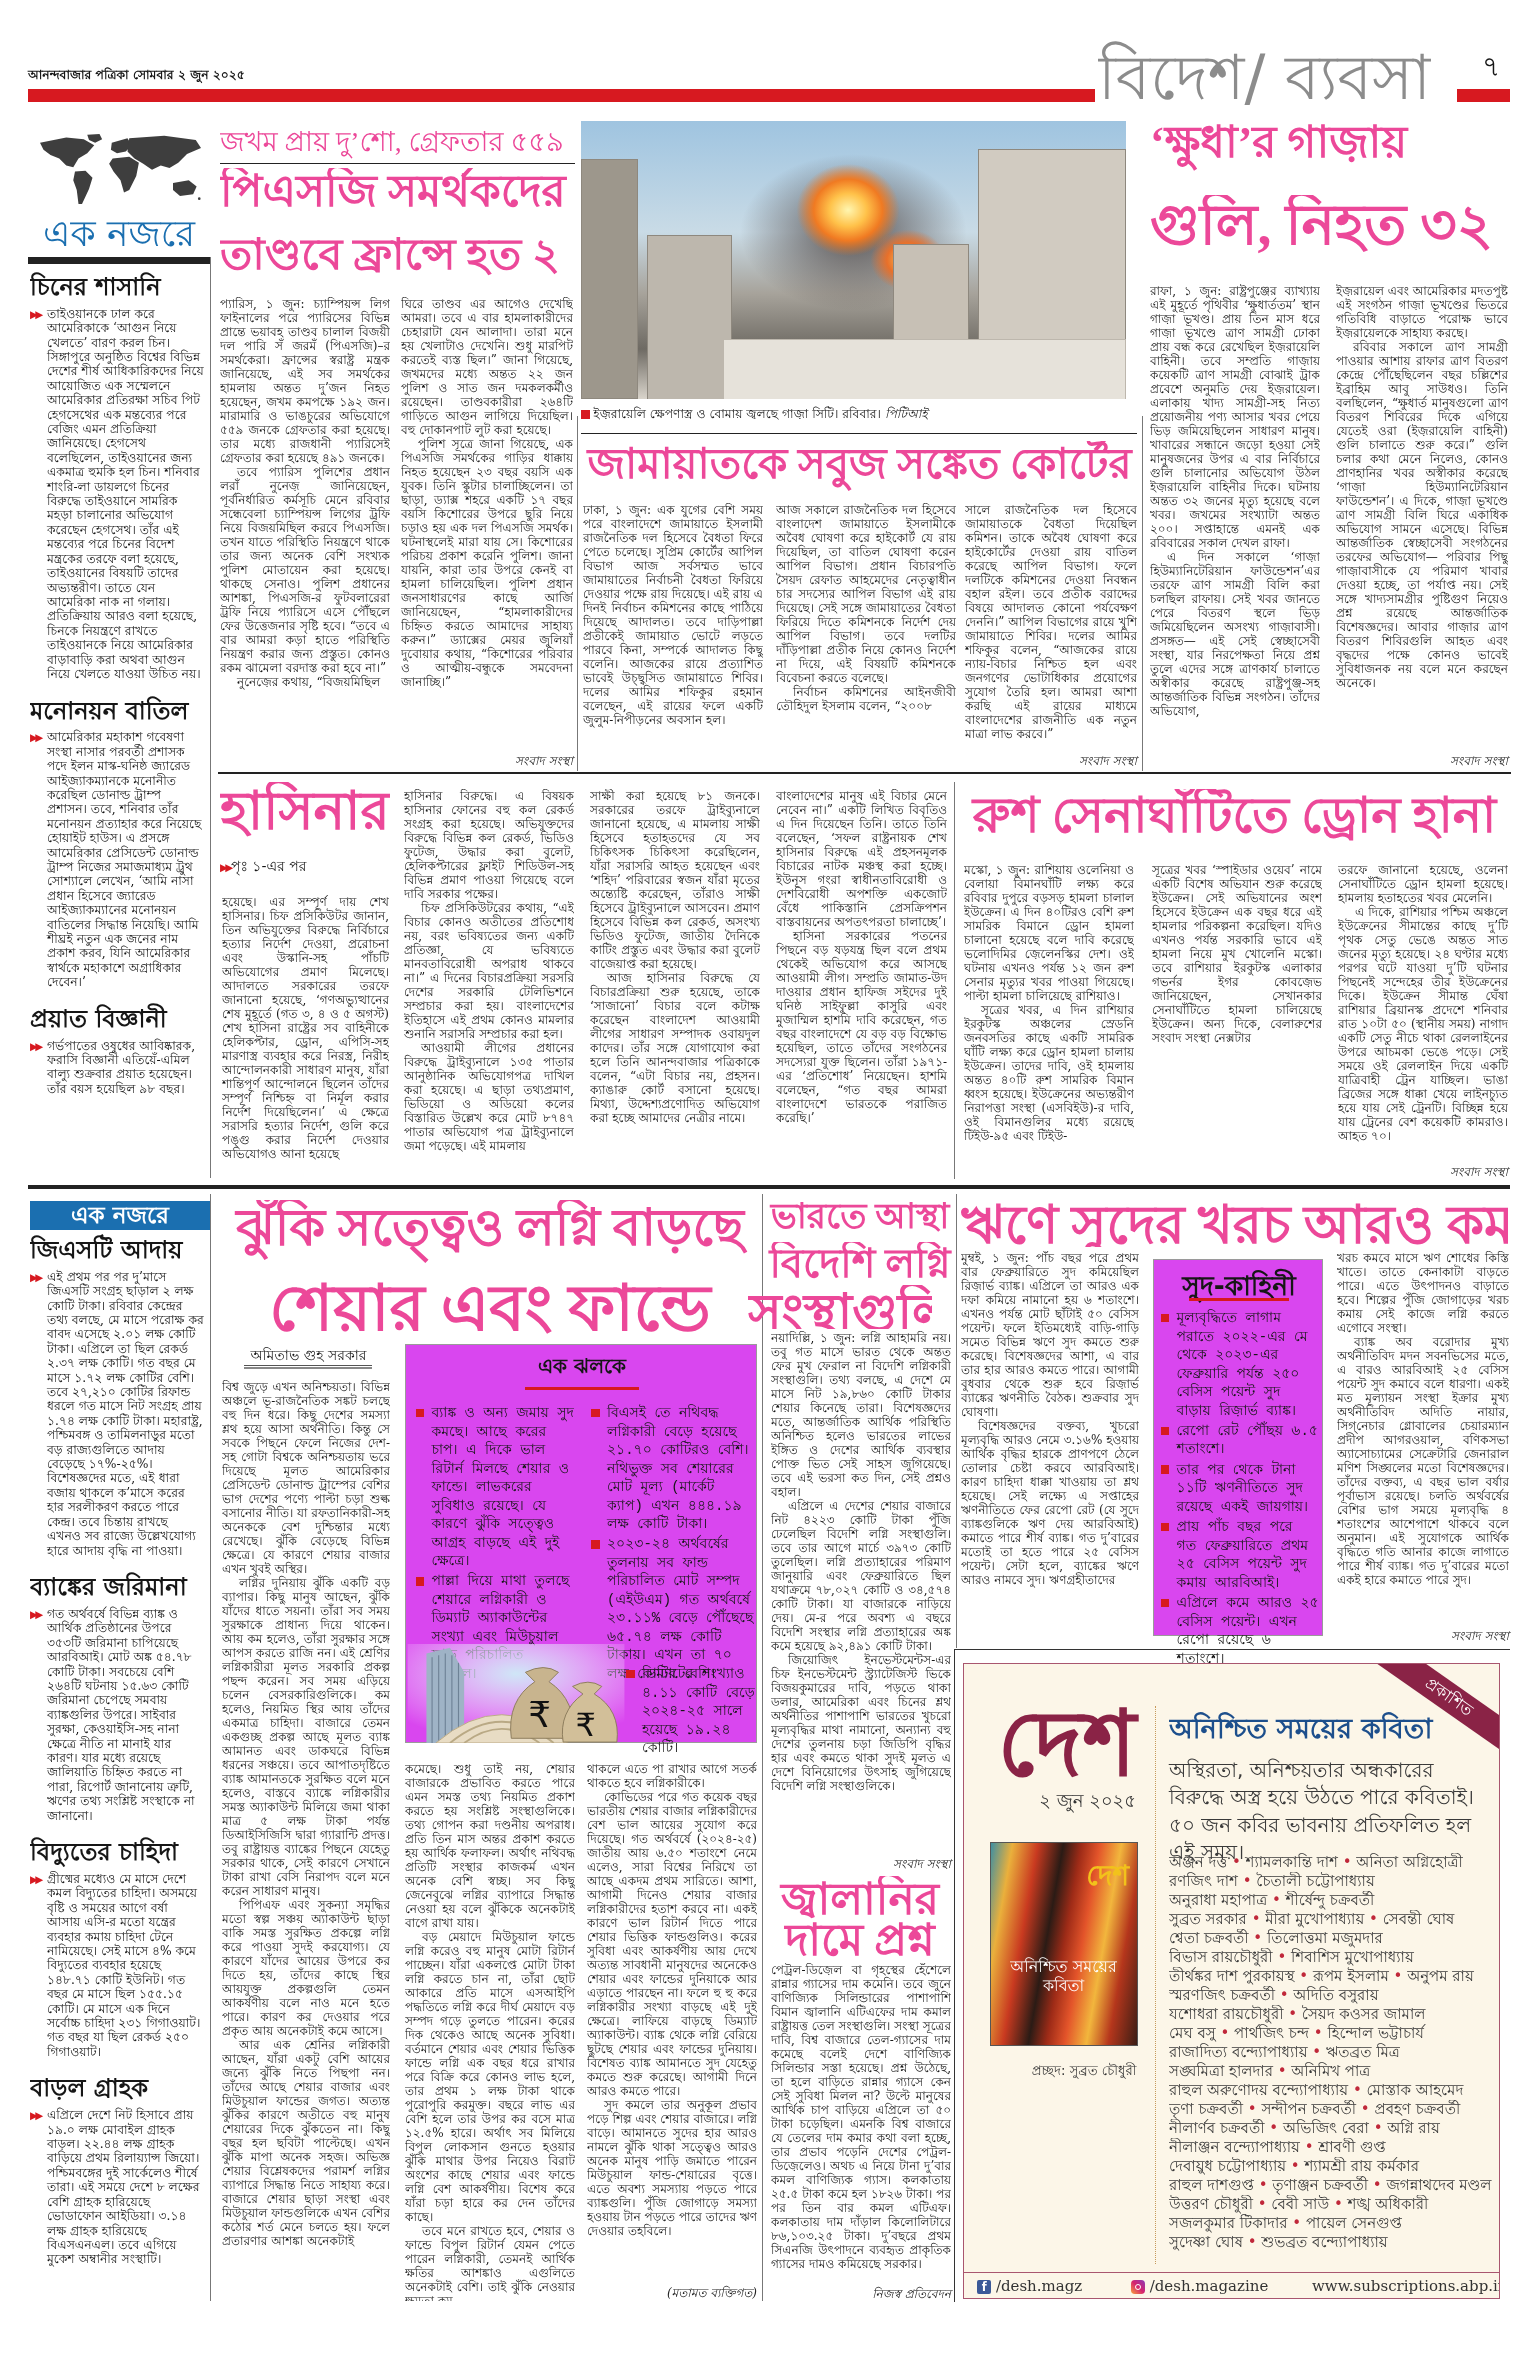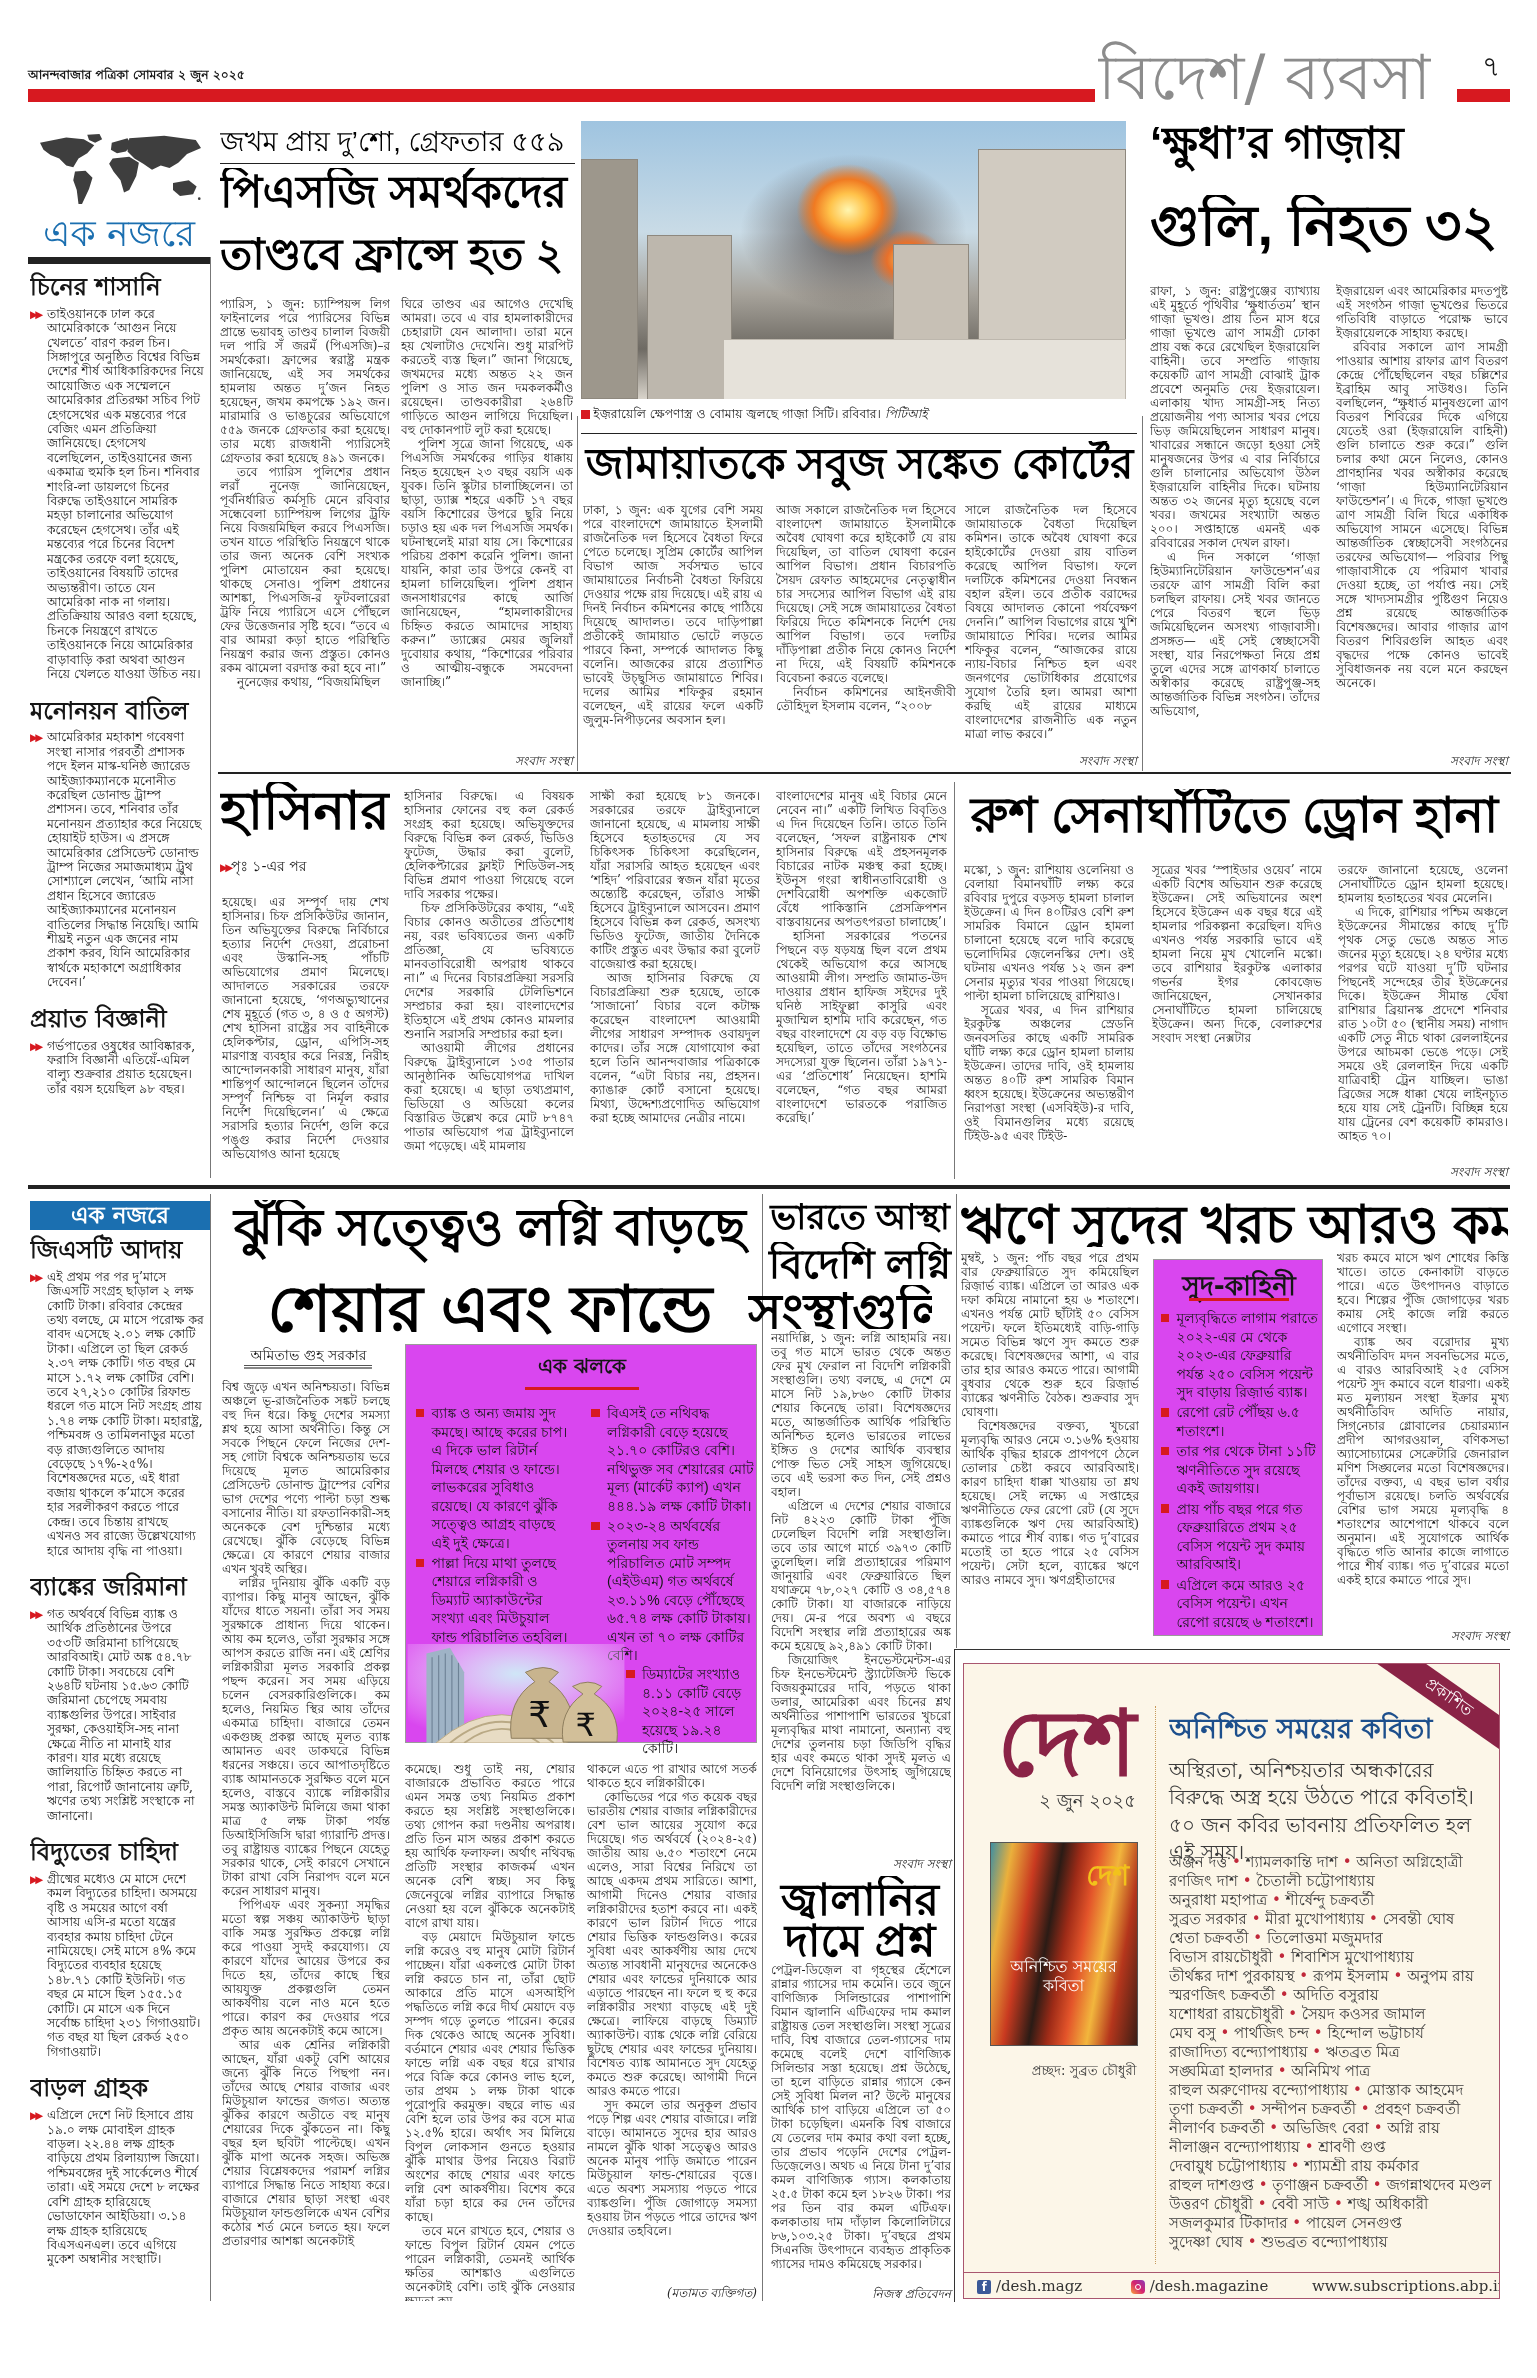--- a/index.html
+++ b/index.html
@@ -1,19 +1,19 @@
 <!DOCTYPE html>
 <html style="font-size:15px"><head>
 <meta charset="utf-8">
 <style>
   *{box-sizing:border-box;margin:0;padding:0}
   html,body{background:#ffffff}
   body{width:1538px;height:2378px;position:relative;overflow:hidden;font-family:"DejaVu Serif",serif;color:#161616}
   .abs{position:absolute}
-  .hl{font-family:Liberation Sans, sans-serif;font-weight:bold;color:#000000;white-space:nowrap;overflow:hidden;line-height:1.1}
+  .hl{font-family:Liberation Serif, serif;font-weight:bold;color:#ec4899;white-space:nowrap;overflow:hidden;line-height:1.1}
   .fit{white-space:nowrap;overflow:hidden}
   .center{text-align:center}
   .col{position:absolute;overflow:hidden;font-size:12px;line-height:14px;text-align:justify;color:#1a1a1a}
   .col p{text-indent:17px}
   .col p:first-child{text-indent:0}
   .credit{position:absolute;font-size:12px;font-style:italic;text-align:right;color:#222}
   .rule{position:absolute;background:#222}
   .vrule{position:absolute;width:0.9px;background:#777}
   
   .date{left:28px;top:66px;font-size:12.3px;font-weight:bold;font-family:"DejaVu Sans",sans-serif;white-space:nowrap}
@@ -36,21 +36,21 @@
       radial-gradient(ellipse 47px 38px at 60% 50%, #ffd060 0%, #e8702a 45%, rgba(140,60,30,0) 80%),
       radial-gradient(ellipse 151px 104px at 50% 40%, rgba(70,60,58,.85) 0%, rgba(90,80,76,0) 75%),
       linear-gradient(180deg, #9fc4e0 0%, #c9dbe6 40%, #a7a39b 62%, #6e6a63 82%, #d9d4cb 100%)}
   .bldg{position:absolute;background:#bdb7ad;border:0.9px solid #8e887e}
   .caption{left:581px;top:405px;width:555px;font-size:12.3px;font-family:"DejaVu Sans",sans-serif;white-space:nowrap;overflow:hidden}
   .sq{display:inline-block;width:8.5px;height:8.5px;background:#d71920;margin-right:3.8px;vertical-align:middle}
   
   .box{position:absolute;border:0.9px solid #9a9a9a;background:#d946ef}
   .box-title{position:absolute;font-family:"DejaVu Sans",sans-serif;font-weight:bold;text-align:center;white-space:nowrap}
   .box-ul{position:absolute;height:2.8px;background:#d71920}
-  .pt{font-family:Liberation Sans, sans-serif;font-size:14px;line-height:18.5px;padding-left:16px;position:relative;margin-bottom:1.9px}
+  .pt{font-family:Liberation Mono, monospace;font-size:14px;line-height:18.5px;padding-left:16px;position:relative;margin-bottom:1.9px}
   .pt .sq{position:absolute;left:0;top:4.7px}
   
   .ad-outer{left:954px;top:1649px;width:556px;height:653px;border-top:1.9px solid #333;border-left:1.9px solid #333}
   .ad{left:963px;top:1663px;width:537px;height:636px;background:#fcf6e8;border:1.4px solid #a9566f;overflow:hidden}
   .ribbon{position:absolute;right:-40px;top:19px;width:180px;height:28px;background:#8a2346;color:#fff;transform:rotate(35deg);text-align:center;font-size:16px;line-height:28px;font-family:"DejaVu Sans",sans-serif}
   .desh-logo{position:absolute;left:28px;top:34px;width:144px;height:91px;color:#8a2346;font-size:91px;font-weight:bold;font-family:"DejaVu Sans",sans-serif;text-align:right;line-height:91px}
   .desh-date{position:absolute;left:28px;top:123px;width:144px;text-align:right;font-size:18px;color:#333;font-family:"DejaVu Sans",sans-serif}
   .cover{position:absolute;left:25.6px;top:178px;width:148px;height:204px;border:0.9px solid #555;
     background:linear-gradient(100deg,#3e8fa2 0%,#eab03c 12%,#c93a20 26%,#2b1b15 40%,#9e2b17 50%,#e3542a 60%,#f2b63d 72%,#b5361c 84%,#3b1d14 100%)}
   .cover-logo{position:absolute;right:7.6px;top:11.4px;font-size:28px;font-weight:bold;color:#f2c21b;font-family:"DejaVu Sans",sans-serif}

